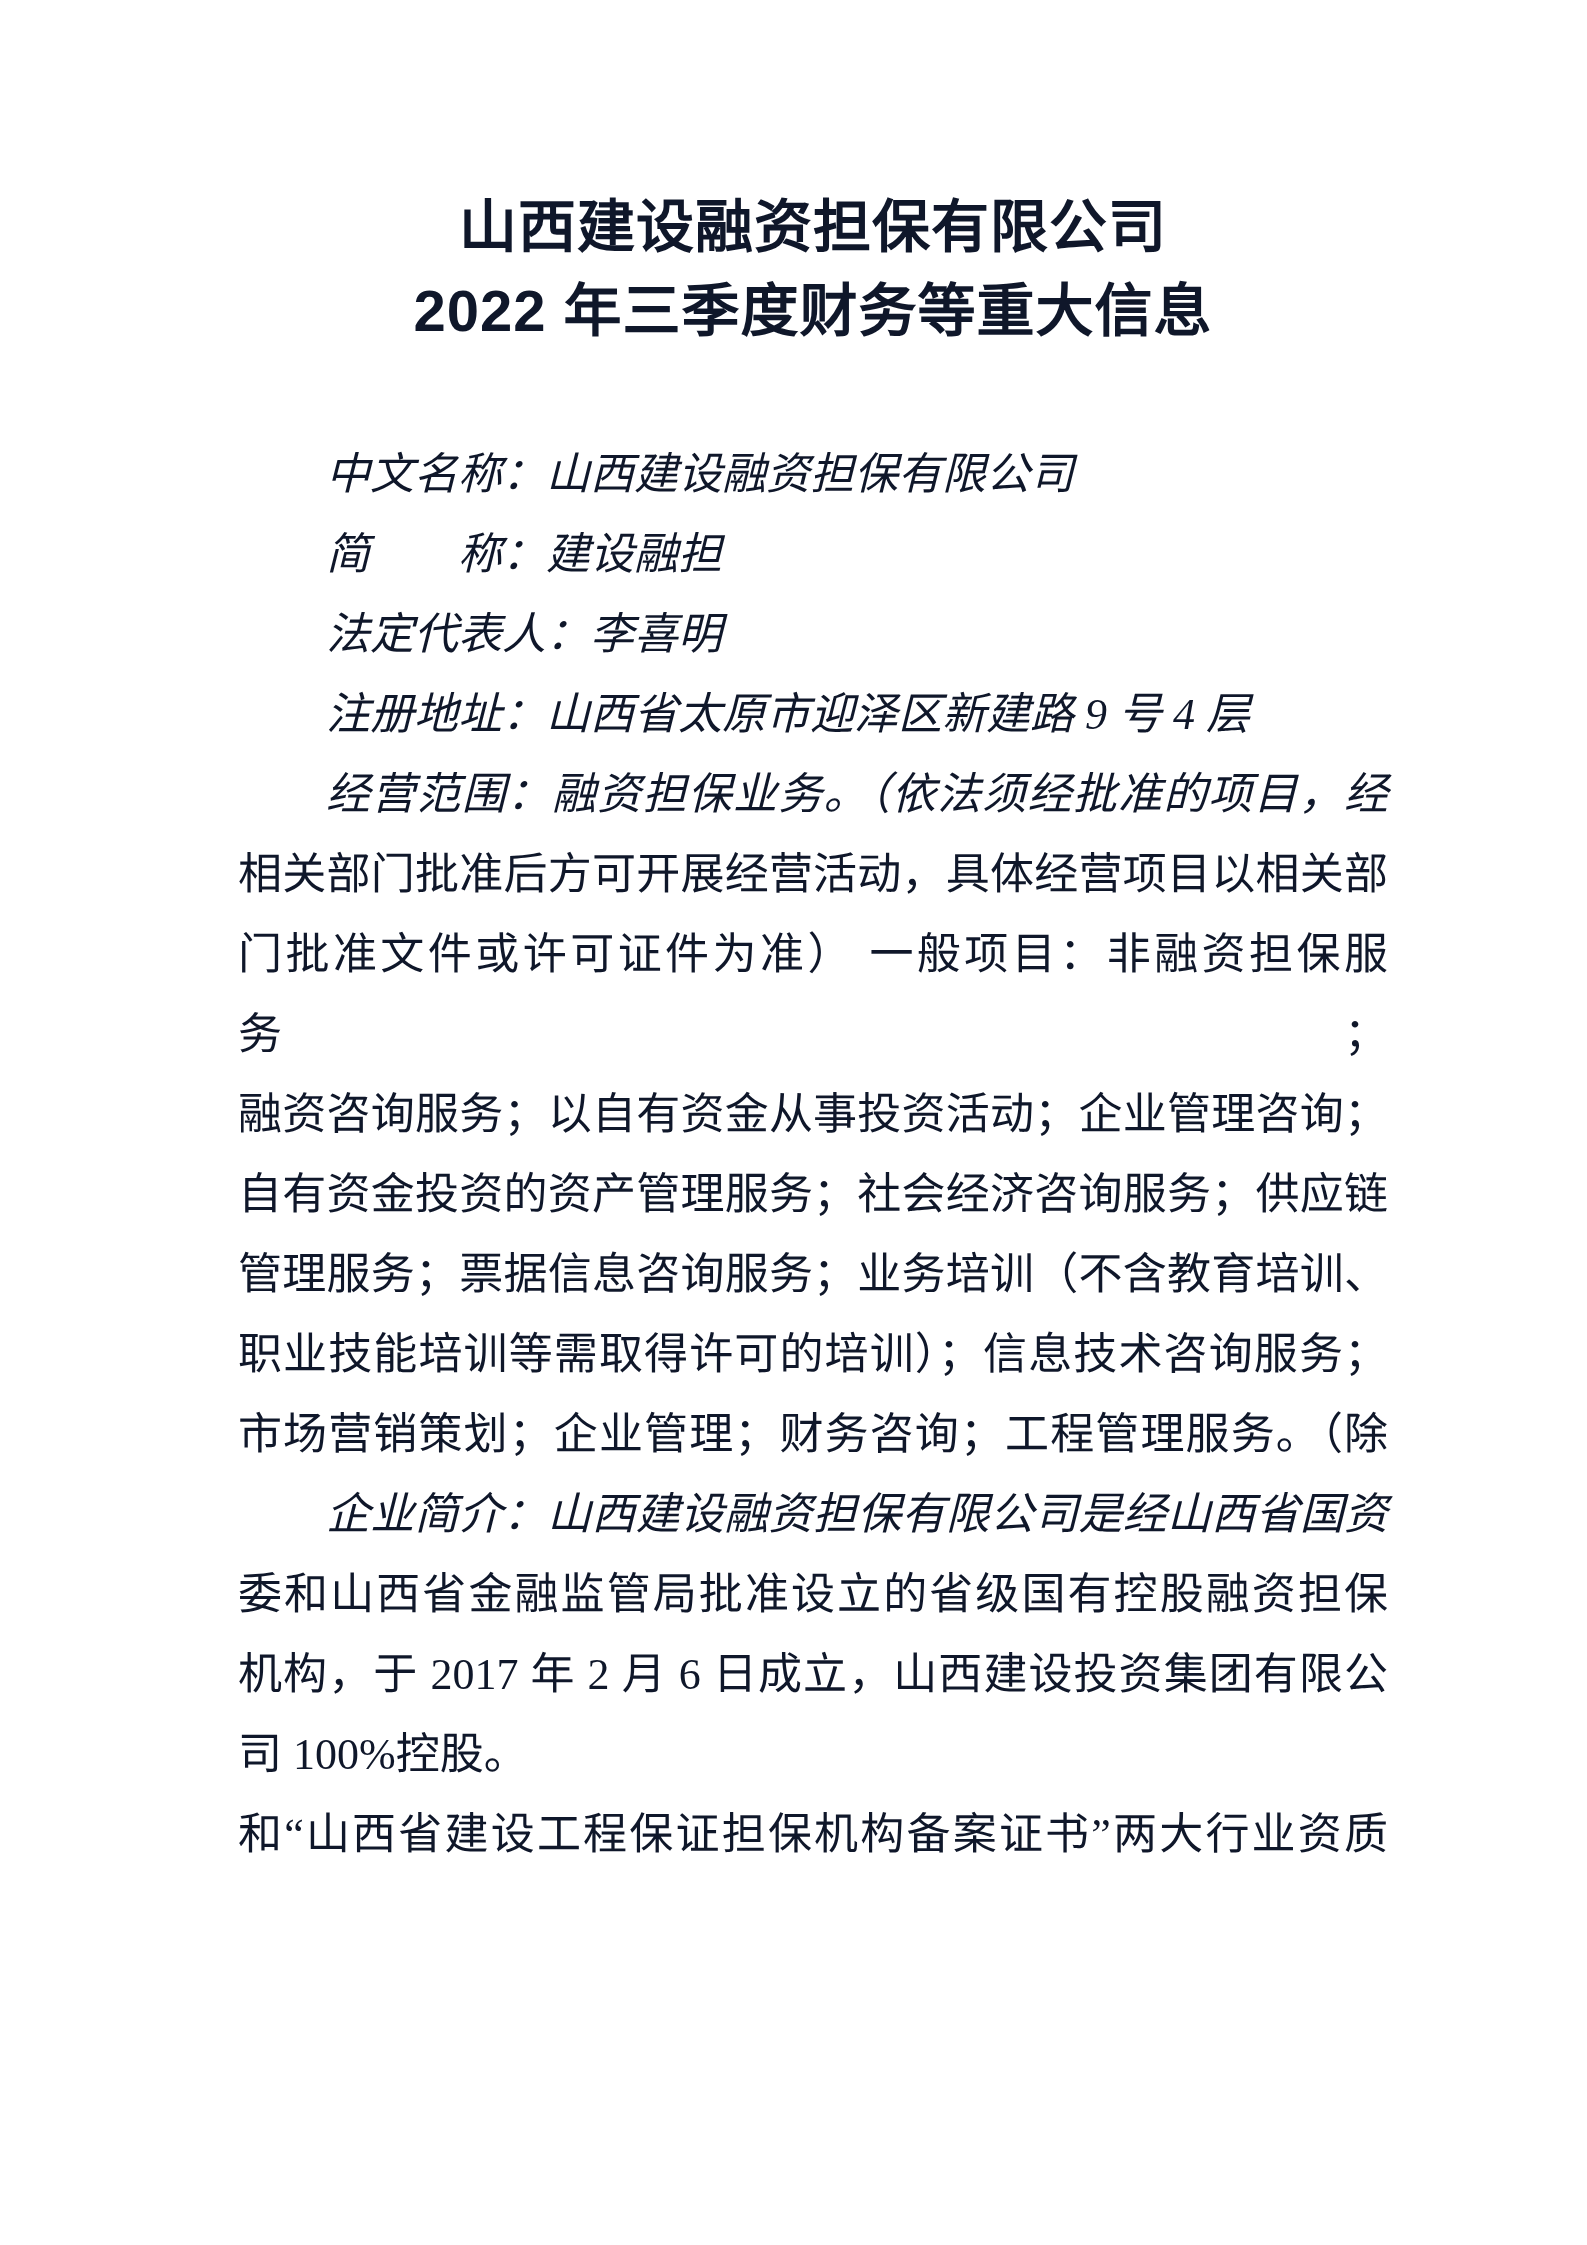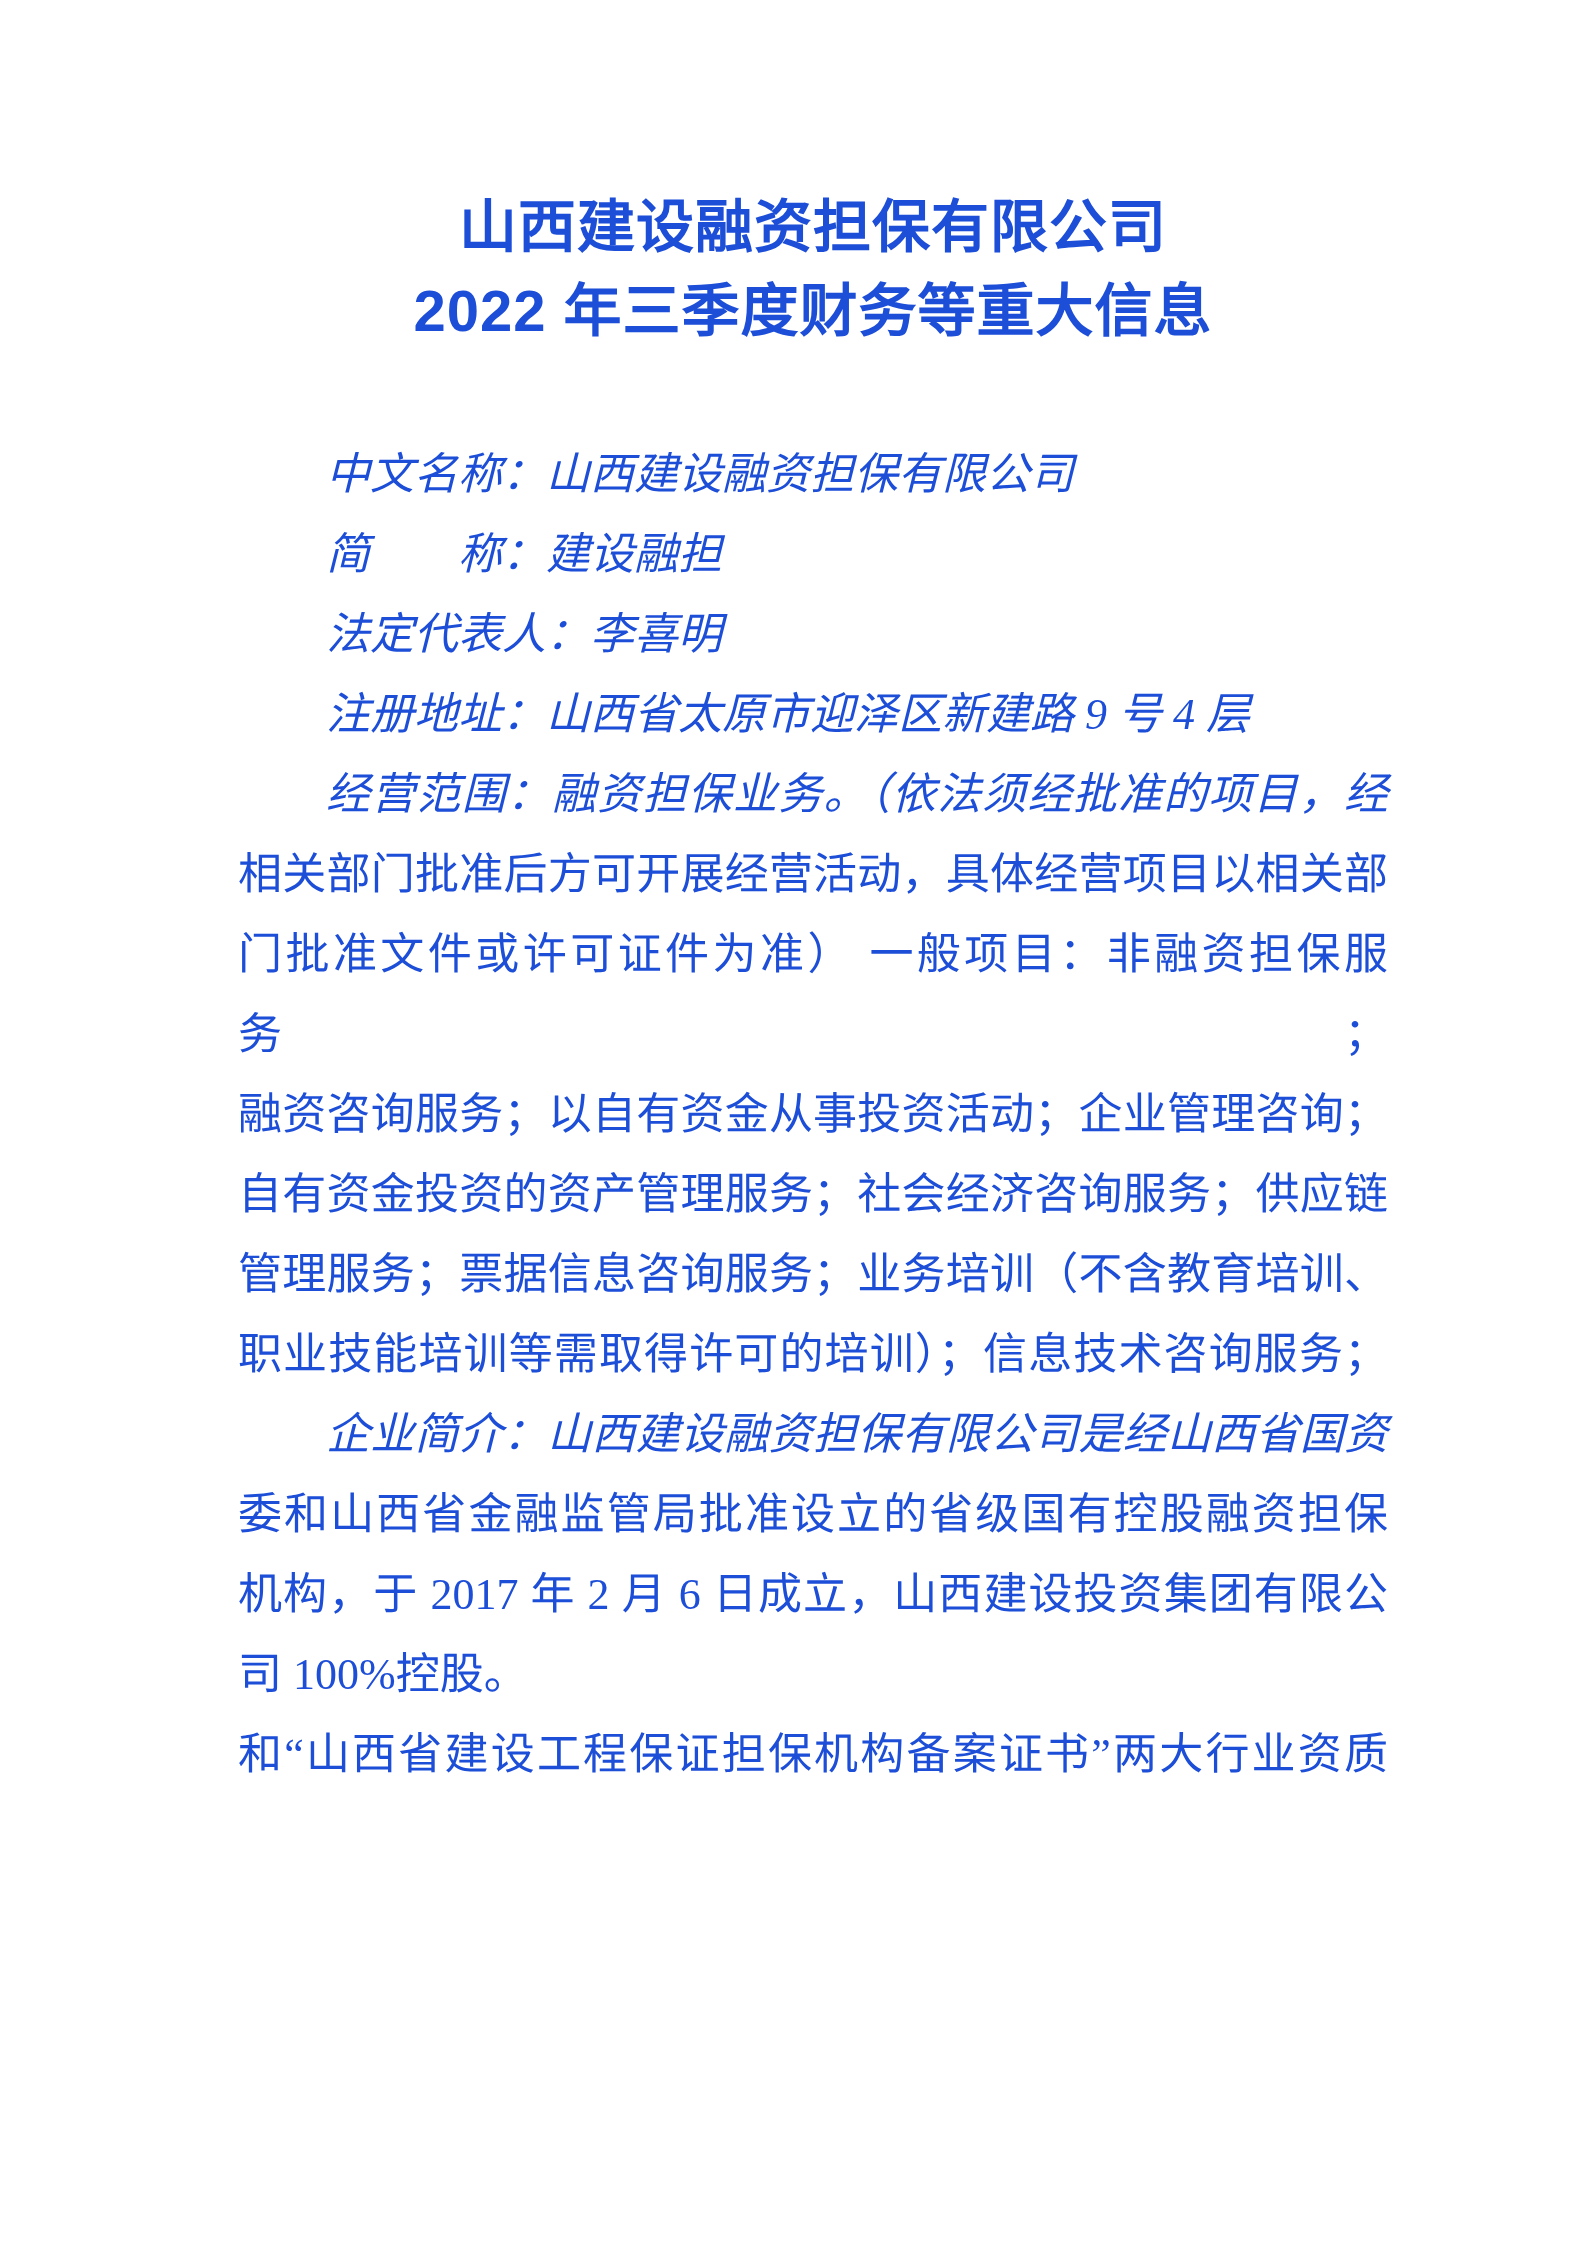--- a/index.html
+++ b/index.html
@@ -1,21 +1,21 @@
 <!DOCTYPE html>
 <html lang="zh-CN"><head>
 <meta charset="utf-8">
 <style>
   html, body { margin: 0; padding: 0; background: #ffffff; }
   .page {
     position: relative;
     width: 1587px;
     height: 2245px;
     background: #ffffff;
-    color: #1d4ed8;
+    color: #0f172a;
     overflow: hidden;
     font-family: "Liberation Serif", "DejaVu Serif", serif;
   }
   .content {
     padding: 185px 199px 0 238px; 
   }
   .title-block {
     text-align: center;
     font-family: "Liberation Sans", "DejaVu Sans", sans-serif;
     font-weight: bold;
@@ -63,20 +63,21 @@
           <div class="line indent">简　　称：建设融担</div>
           <div class="line indent">法定代表人：李喜明</div>
           <div class="line indent">注册地址：山西省太原市迎泽区新建路 9 号 4 层</div>
           <div class="line indent just">经营范围：融资担保业务。（依法须经批准的项目，经</div>
           <div class="line just">相关部门批准后方可开展经营活动，具体经营项目以相关部</div>
           <div class="line just">门批准文件或许可证件为准） 一般项目：非融资担保服务；</div>
           <div class="line just">融资咨询服务；以自有资金从事投资活动；企业管理咨询；</div>
           <div class="line just">自有资金投资的资产管理服务；社会经济咨询服务；供应链</div>
           <div class="line just">管理服务；票据信息咨询服务；业务培训（不含教育培训、</div>
           <div class="line just">职业技能培训等需取得许可的培训）；信息技术咨询服务；</div>
+          <div class="line just">市场营销策划；企业管理；财务咨询；工程管理服务。（除</div>
           <div class="line indent just">企业简介：山西建设融资担保有限公司是经山西省国资</div>
           <div class="line just">委和山西省金融监管局批准设立的省级国有控股融资担保</div>
           <div class="line just">机构，于 2017 年 2 月 6 日成立，山西建设投资集团有限公</div>
           <div class="line">司 100%控股。</div>
           <div class="line just">和“山西省建设工程保证担保机构备案证书”两大行业资质</div>
         </div>
     </div>
 
   </div>
 </div>

